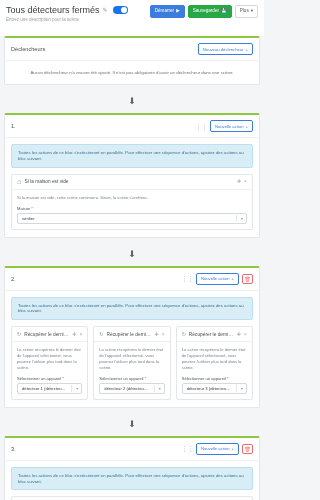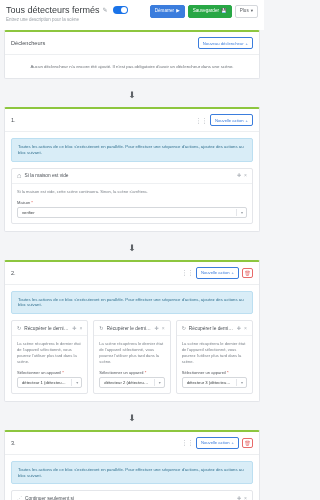--- a/index.html
+++ b/index.html
@@ -8,21 +8,21 @@
     width: 264px; height: 500px;
     background: #f4f5f7;
     font-family: "Liberation Sans", sans-serif;
     color: #3c4043;
     overflow: hidden;
   }
   .page { width: 264px; height: 500px; position: relative; background: #f4f5f7; }
 
   
   .app-header {
-    padding: 5px 6px 8px 6px;
+    padding: 5px 6px 14px 6px;
     background: #ffffff;
     display: flex; align-items: flex-start; justify-content: space-between;
   }
   .title-wrap { min-width: 0; }
   .title-line { display: flex; align-items: center; gap: 3px; }
   .scene-title { font-size: 9px; color: #3c4043; white-space: nowrap; }
   .pencil-icon { font-size: 6px; color: #9aa0a6; line-height: 1; }
   .toggle {
     width: 15px; height: 8px; border-radius: 5px; background: #1a73e8;
     position: relative; flex: 0 0 auto; margin-left: 2px;

